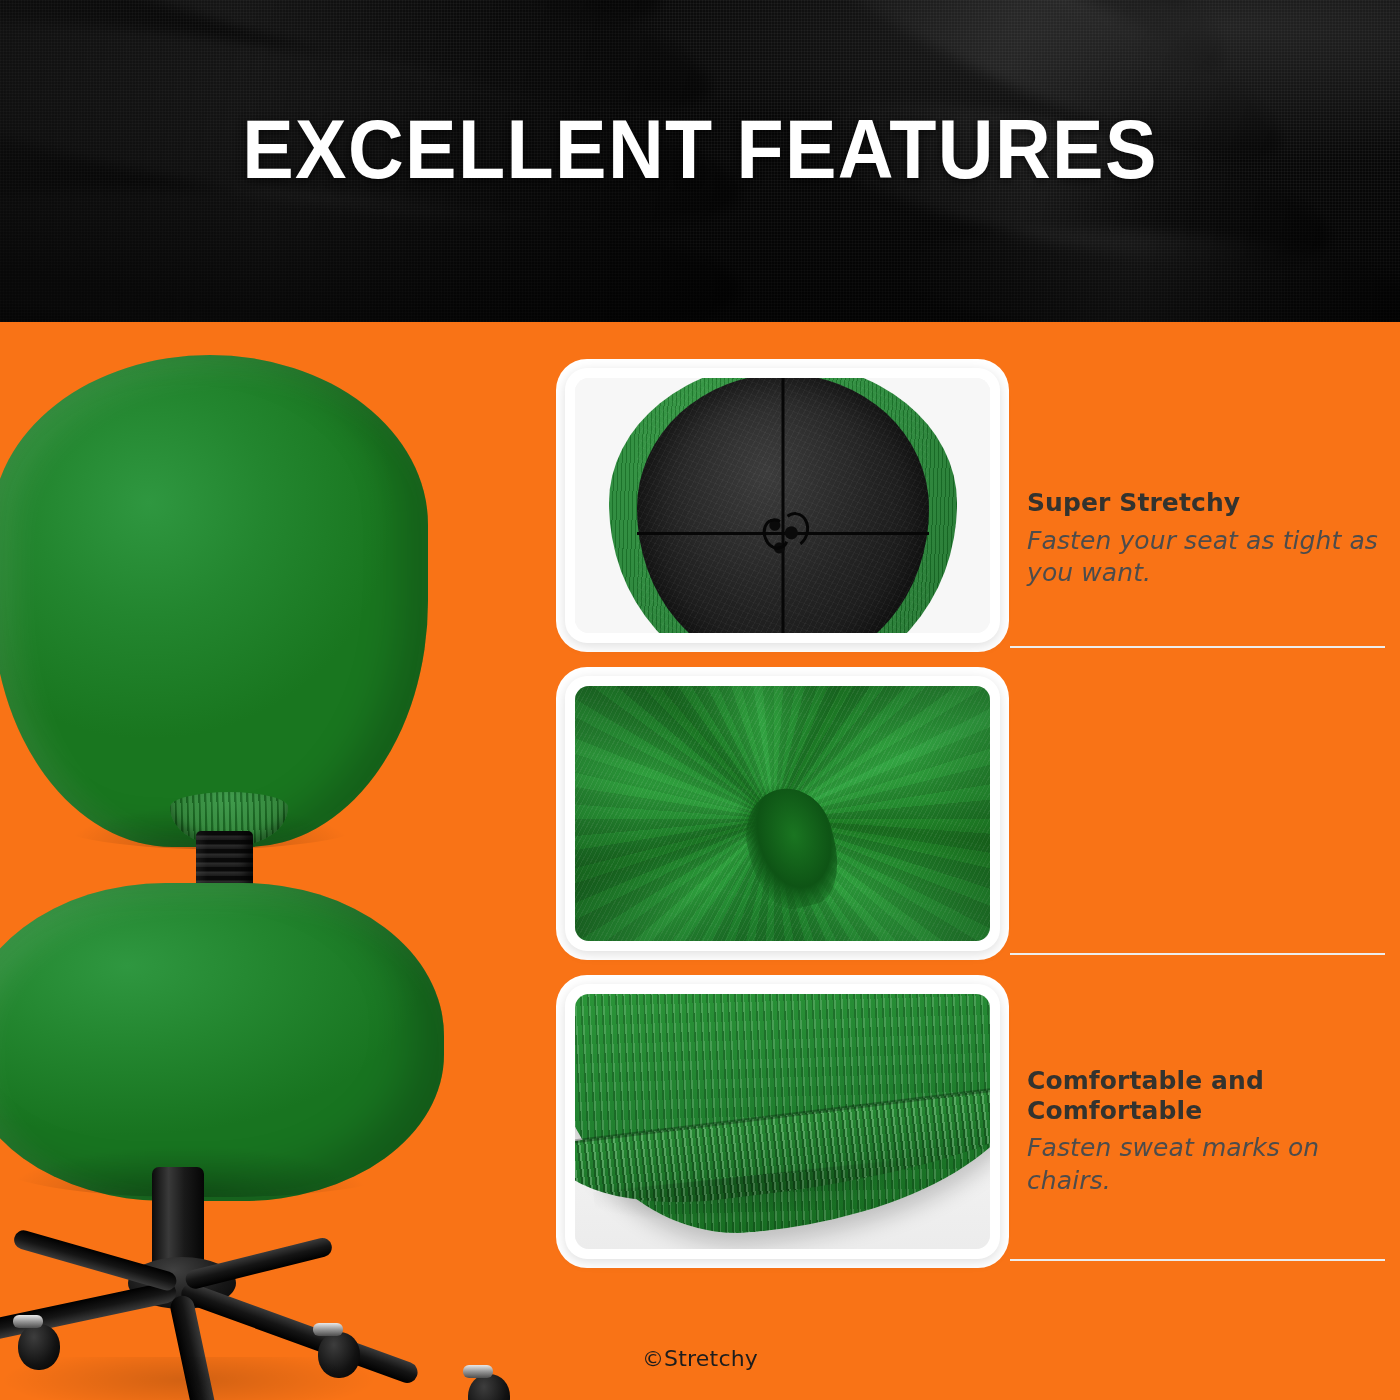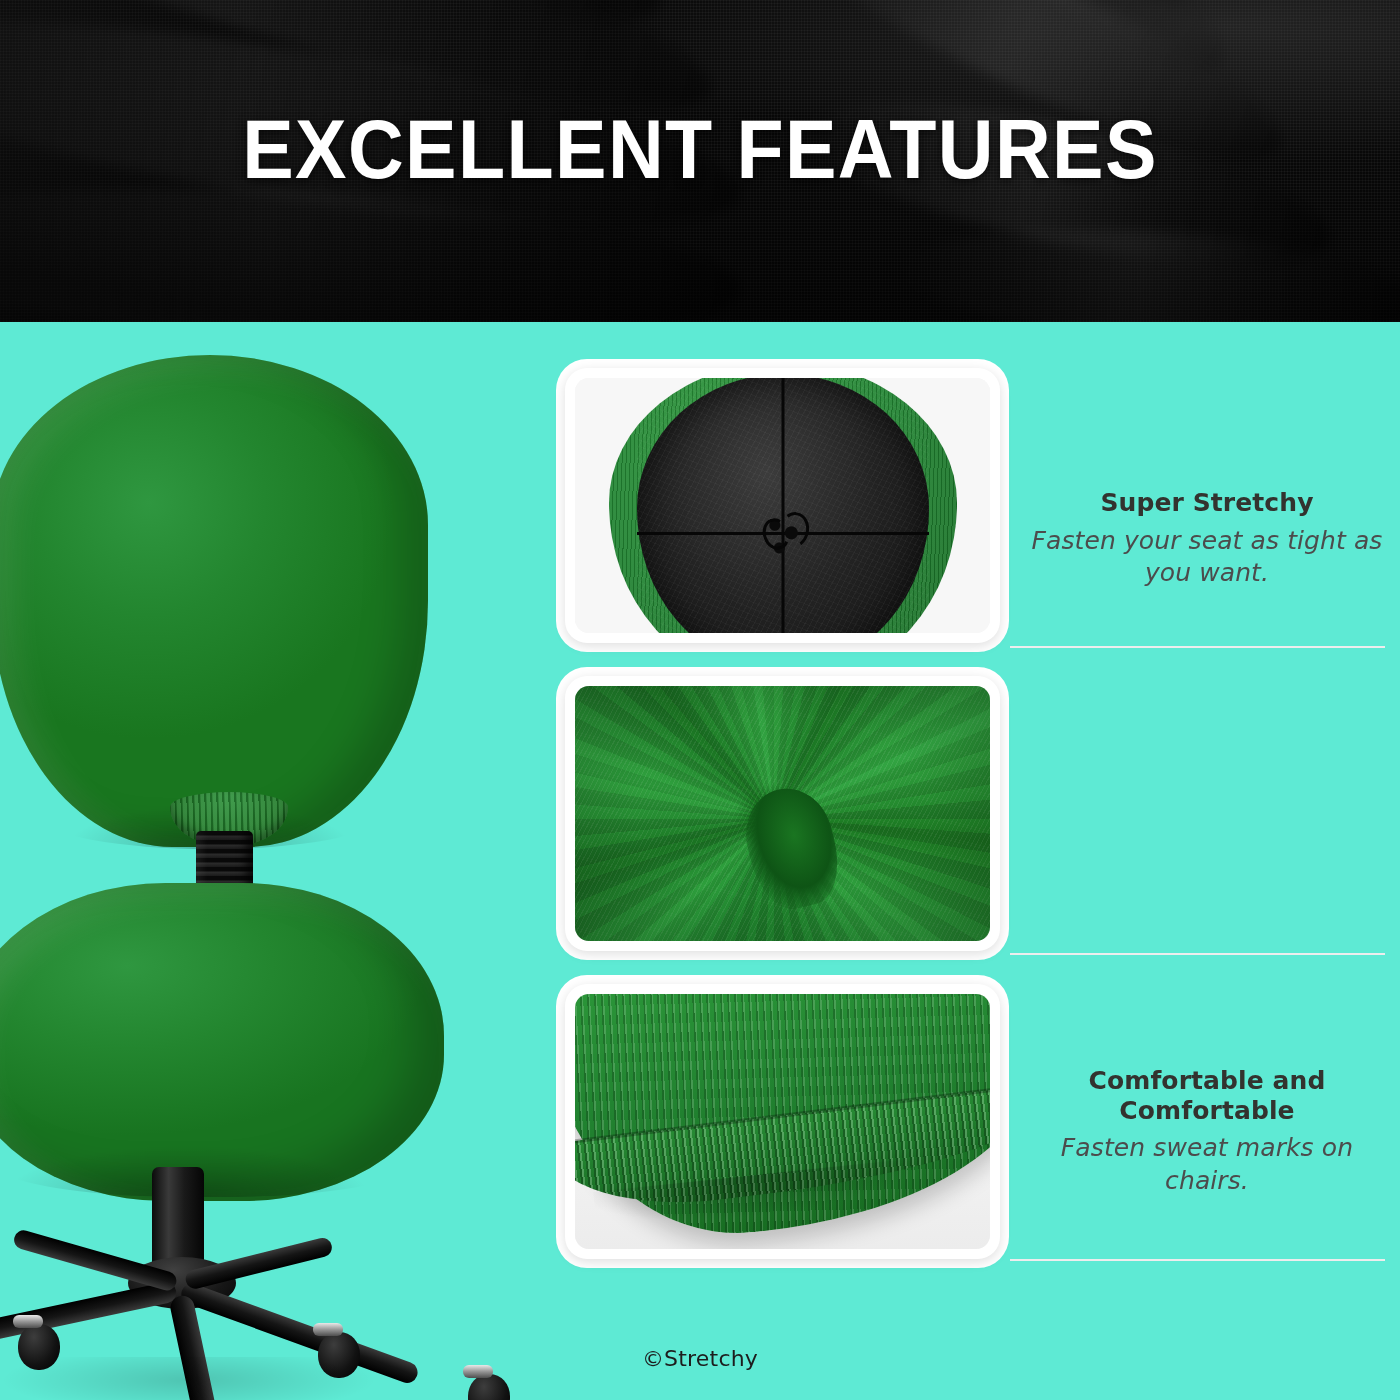--- a/index.html
+++ b/index.html
@@ -3,21 +3,21 @@
 <meta charset="utf-8">
 <style>
   html,body{margin:0;padding:0;}
   body{
     width:1400px;height:1400px;
     background:#ffffff;
     font-family:"DejaVu Sans", sans-serif;
     overflow:hidden;
     position:relative;
   }
-  .page{position:relative;width:1400px;height:1400px;background:#5eead4;overflow:hidden;}
+  .page{position:relative;width:1400px;height:1400px;background:#f97316;overflow:hidden;}
 
   
   .header{
     position:absolute;left:0;top:0;width:1400px;height:322px;
     background:#060606;overflow:hidden;
   }
   .hdr-fold{
     position:absolute;
     background:linear-gradient(90deg, rgba(255,255,255,0) 0%, rgba(255,255,255,0.085) 45%, rgba(255,255,255,0.02) 70%, rgba(0,0,0,0.55) 100%);
     border-radius:50%;
@@ -122,21 +122,21 @@
     content:"";position:absolute;left:-5px;top:-9px;width:30px;height:13px;
     background:linear-gradient(180deg,#e8e8e8 0%, #9a9a9a 48%, #4e4e4e 100%);
     border-radius:6px;
   }
   .chair-shadow{
     position:absolute;left:-40px;top:1035px;width:520px;height:46px;
     background:radial-gradient(ellipse 50% 100% at 44% 50%, rgba(0,0,0,.16) 0%, rgba(0,0,0,0) 72%);
   }
 
   
-  .feature-row{position:absolute;left:565px;width:825px;text-align:center;}
+  .feature-row{position:absolute;left:565px;width:825px;}
   .fr1{top:368px;height:278px;}
   .fr2{top:676px;height:278px;}
   .fr3{top:984px;height:278px;}
 
   .panel{
     position:absolute;left:0;top:0;width:435px;height:275px;
     background:#fff;border-radius:22px;overflow:hidden;
     box-shadow:0 3px 12px rgba(0,0,0,.13), 0 0 0 9px #ffffff;
   }
   .panel-inner{position:absolute;inset:10px;border-radius:14px;overflow:hidden;background:#f4f4f4;}

